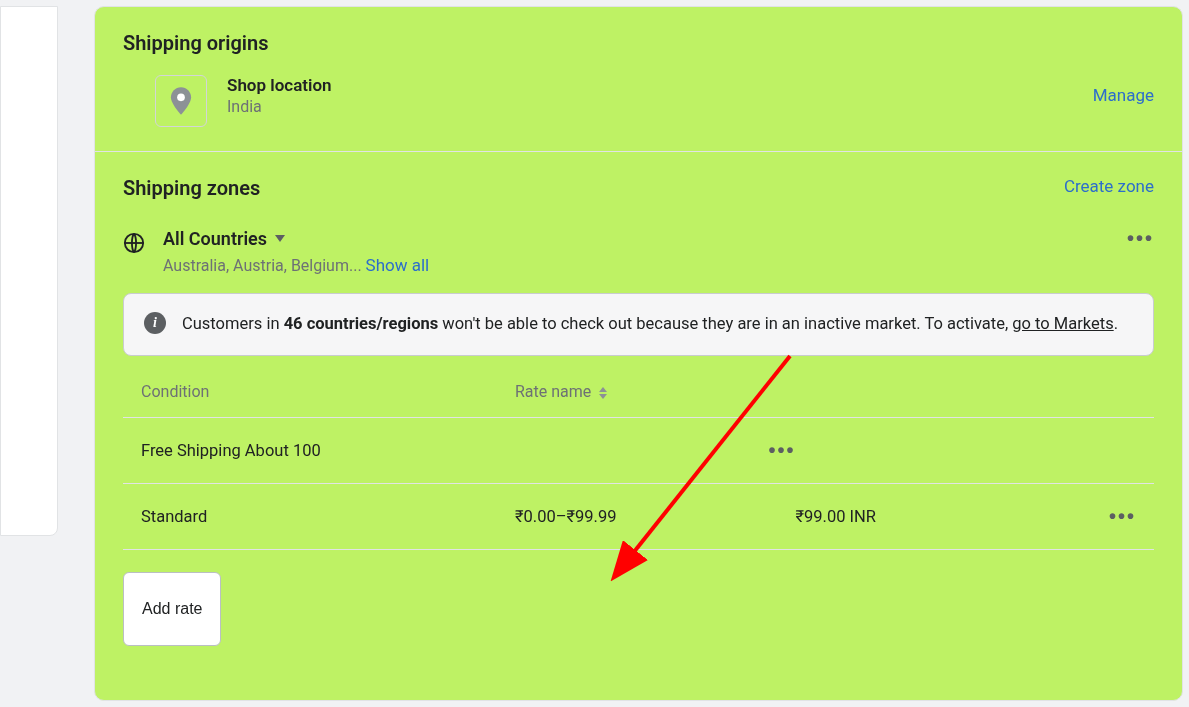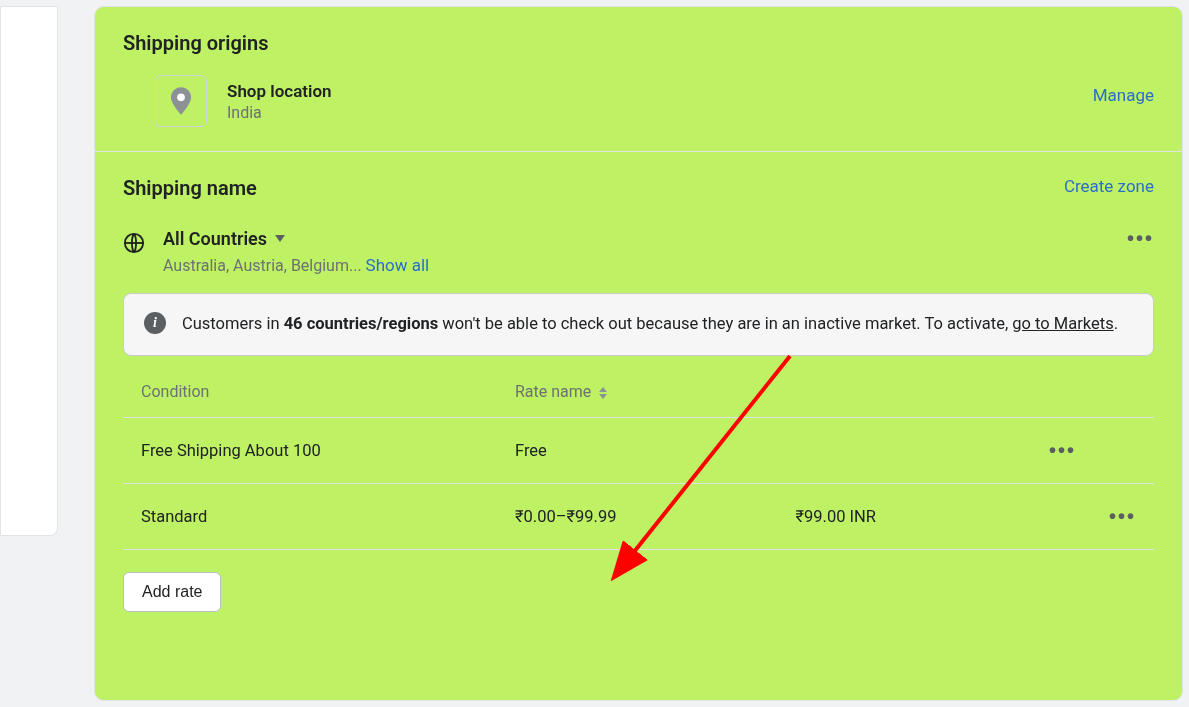--- a/index.html
+++ b/index.html
@@ -39,21 +39,20 @@
   .divider {
     border-top: 1px solid #e1e3e5;
   }
   h2.section-title {
     font-size: 20px;
     font-weight: 600;
     margin-bottom: 20px;
   }
   .origin-row {
     display: flex;
-    align-items: center;
     padding-left: 32px;
   }
   .origin-icon-wrap {
     width: 52px;
     height: 52px;
     border: 1px solid #d2d5d8;
     border-radius: 6px;
     display: flex;
     align-items: center;
     justify-content: center;
@@ -122,21 +121,21 @@
     width: 0; height: 0;
     border-left: 4px solid transparent;
     border-right: 4px solid transparent;
   }
   .sort-icon .up { border-bottom: 5px solid #8c9196; margin-bottom: 2px; }
   .sort-icon .down { border-top: 5px solid #8c9196; }
   .rates-row .col { font-size: 16.5px; color: #202223; }
   .rates-row .actions { text-align: right; }
   .add-rate-btn {
     margin-top: 22px;
-    padding: 10px 18px;
+    padding: 27px 18px;
     border: 1px solid #babfc3;
     border-radius: 6px;
     background: #fff;
     font-size: 16px;
     font-weight: 500;
     cursor: pointer;
     color: #202223;
   }
   .arrow-annot {
     position: absolute;
@@ -168,21 +167,21 @@
           </div>
         </div>
         <a class="link" style="margin-top:10px;">Manage</a>
       </div>
     </div>
 
     <div class="divider"></div>
 
     <div class="section">
       <div class="flex-row" style="margin-bottom:28px;">
-        <h2 class="section-title" style="margin-bottom:0;">Shipping name</h2>
+        <h2 class="section-title" style="margin-bottom:0;">Shipping zones</h2>
         <a class="link">Create zone</a>
       </div>
 
       <div class="zone-header">
         <div class="zone-left">
           <span class="globe-icon">
             <svg viewBox="0 0 24 24" fill="none" stroke="#202223" stroke-width="2">
               <circle cx="12" cy="12" r="10"></circle>
               <path d="M2 12h20"></path>
               <path d="M12 2c3 3.5 3 16.5 0 20"></path>
@@ -217,21 +216,20 @@
             <span class="sort-icon">
                 <span class="up"></span>
                 <span class="down"></span>
               </span>
           </div>
           <div class="col"></div>
         </div>
 
         <div class="rates-row">
           <div class="col">Free Shipping About 100</div>
-          <div class="col">Free</div>
           <div class="col actions"><button class="more-btn">•••</button></div>
         </div>
 
         <div class="rates-row">
           <div class="col">Standard</div>
           <div class="col">₹0.00–₹99.99</div>
           <div class="col">₹99.00 INR</div>
           <div class="col actions"><button class="more-btn">•••</button></div>
         </div>
       </div>

